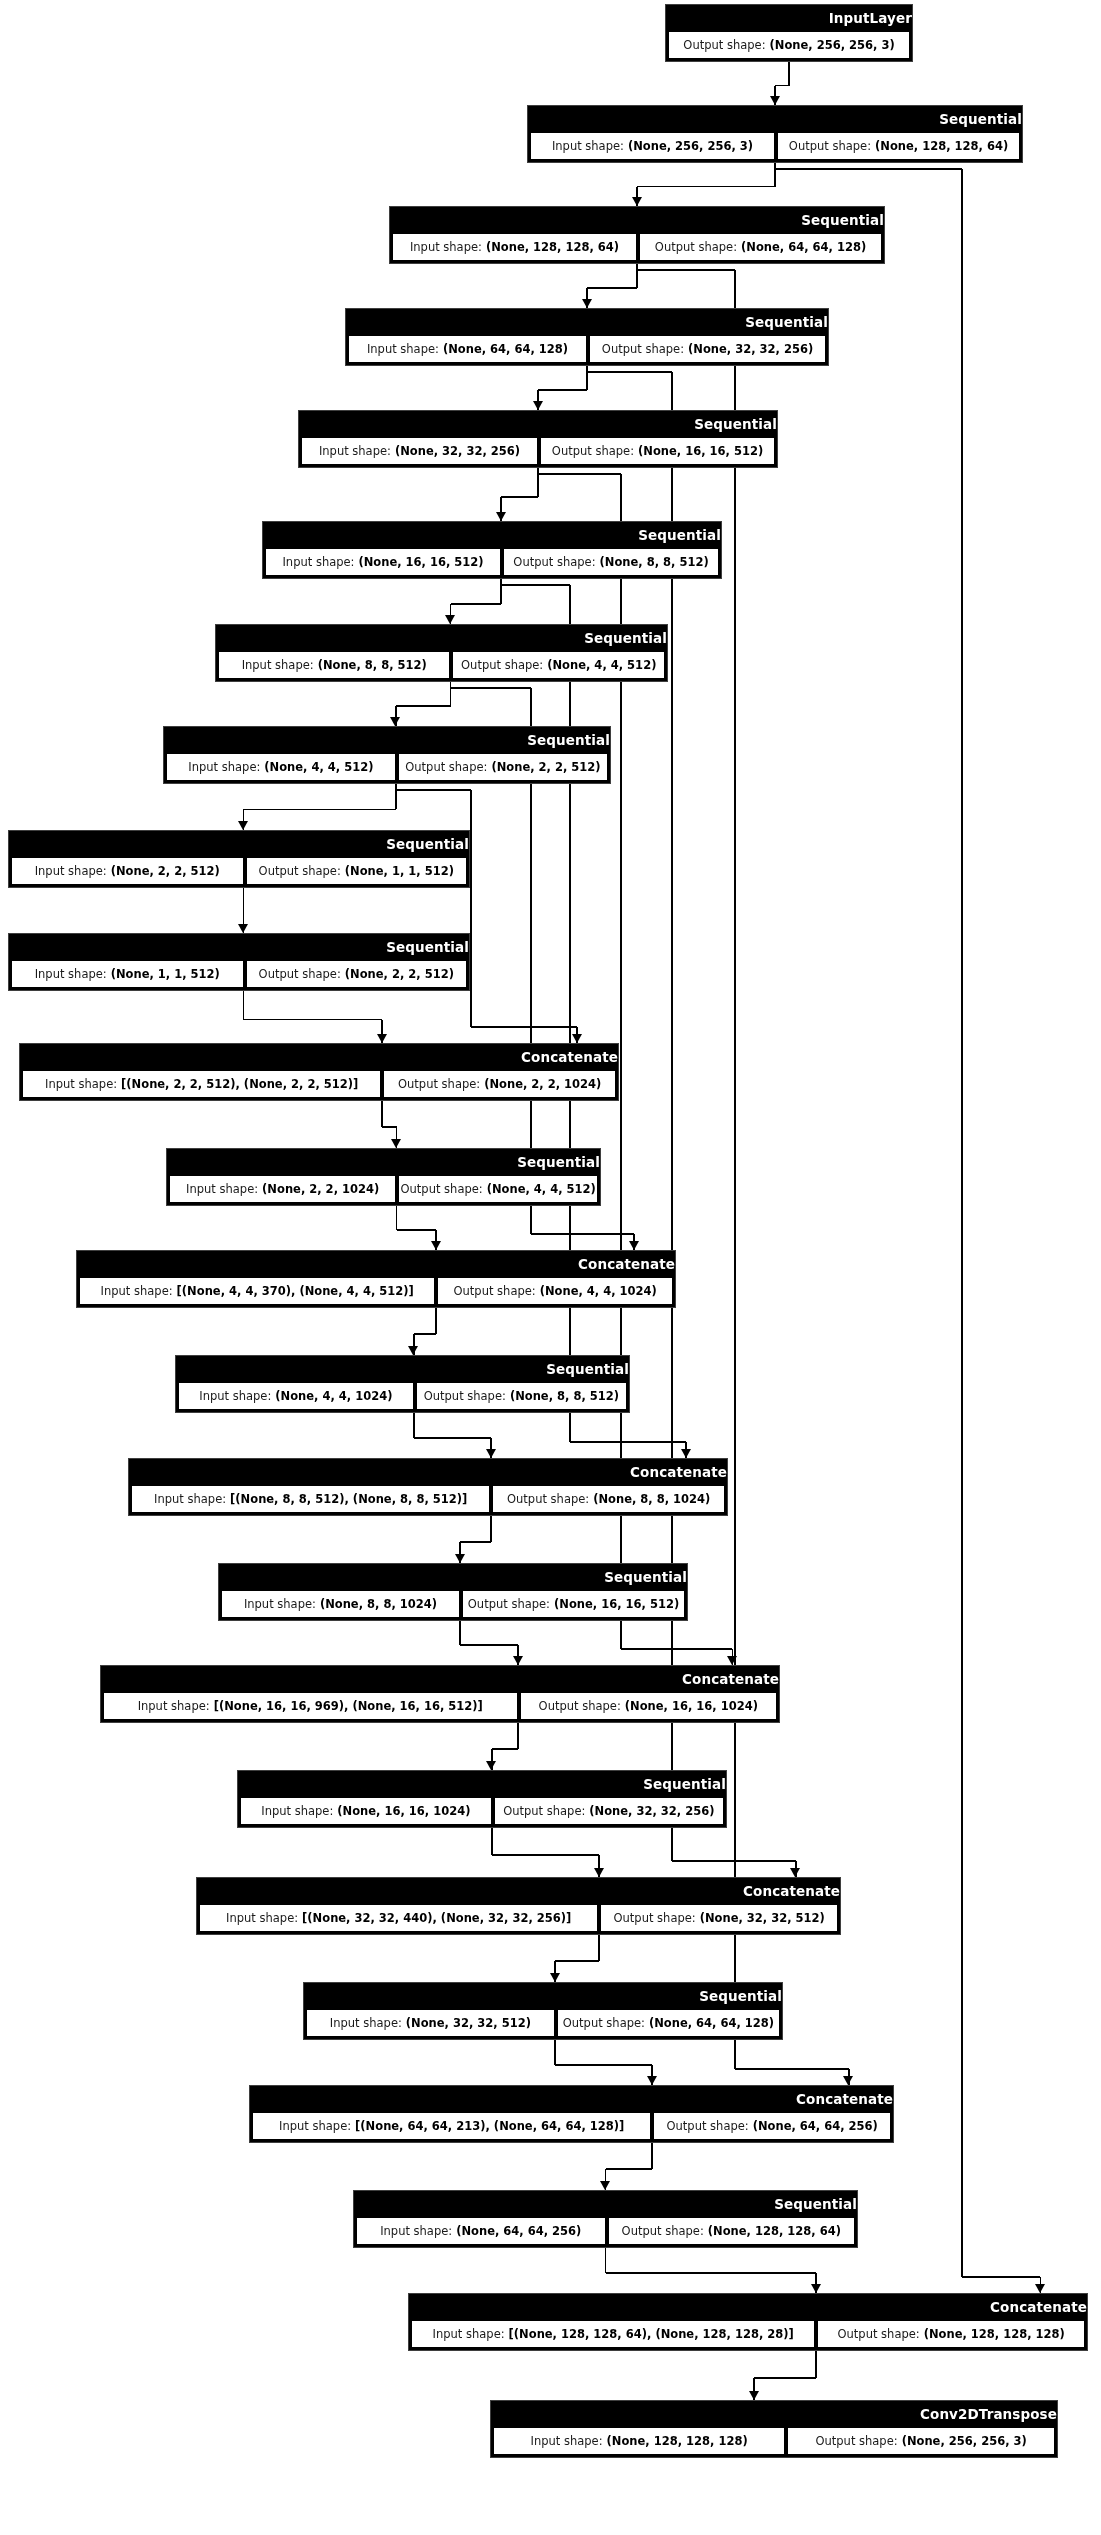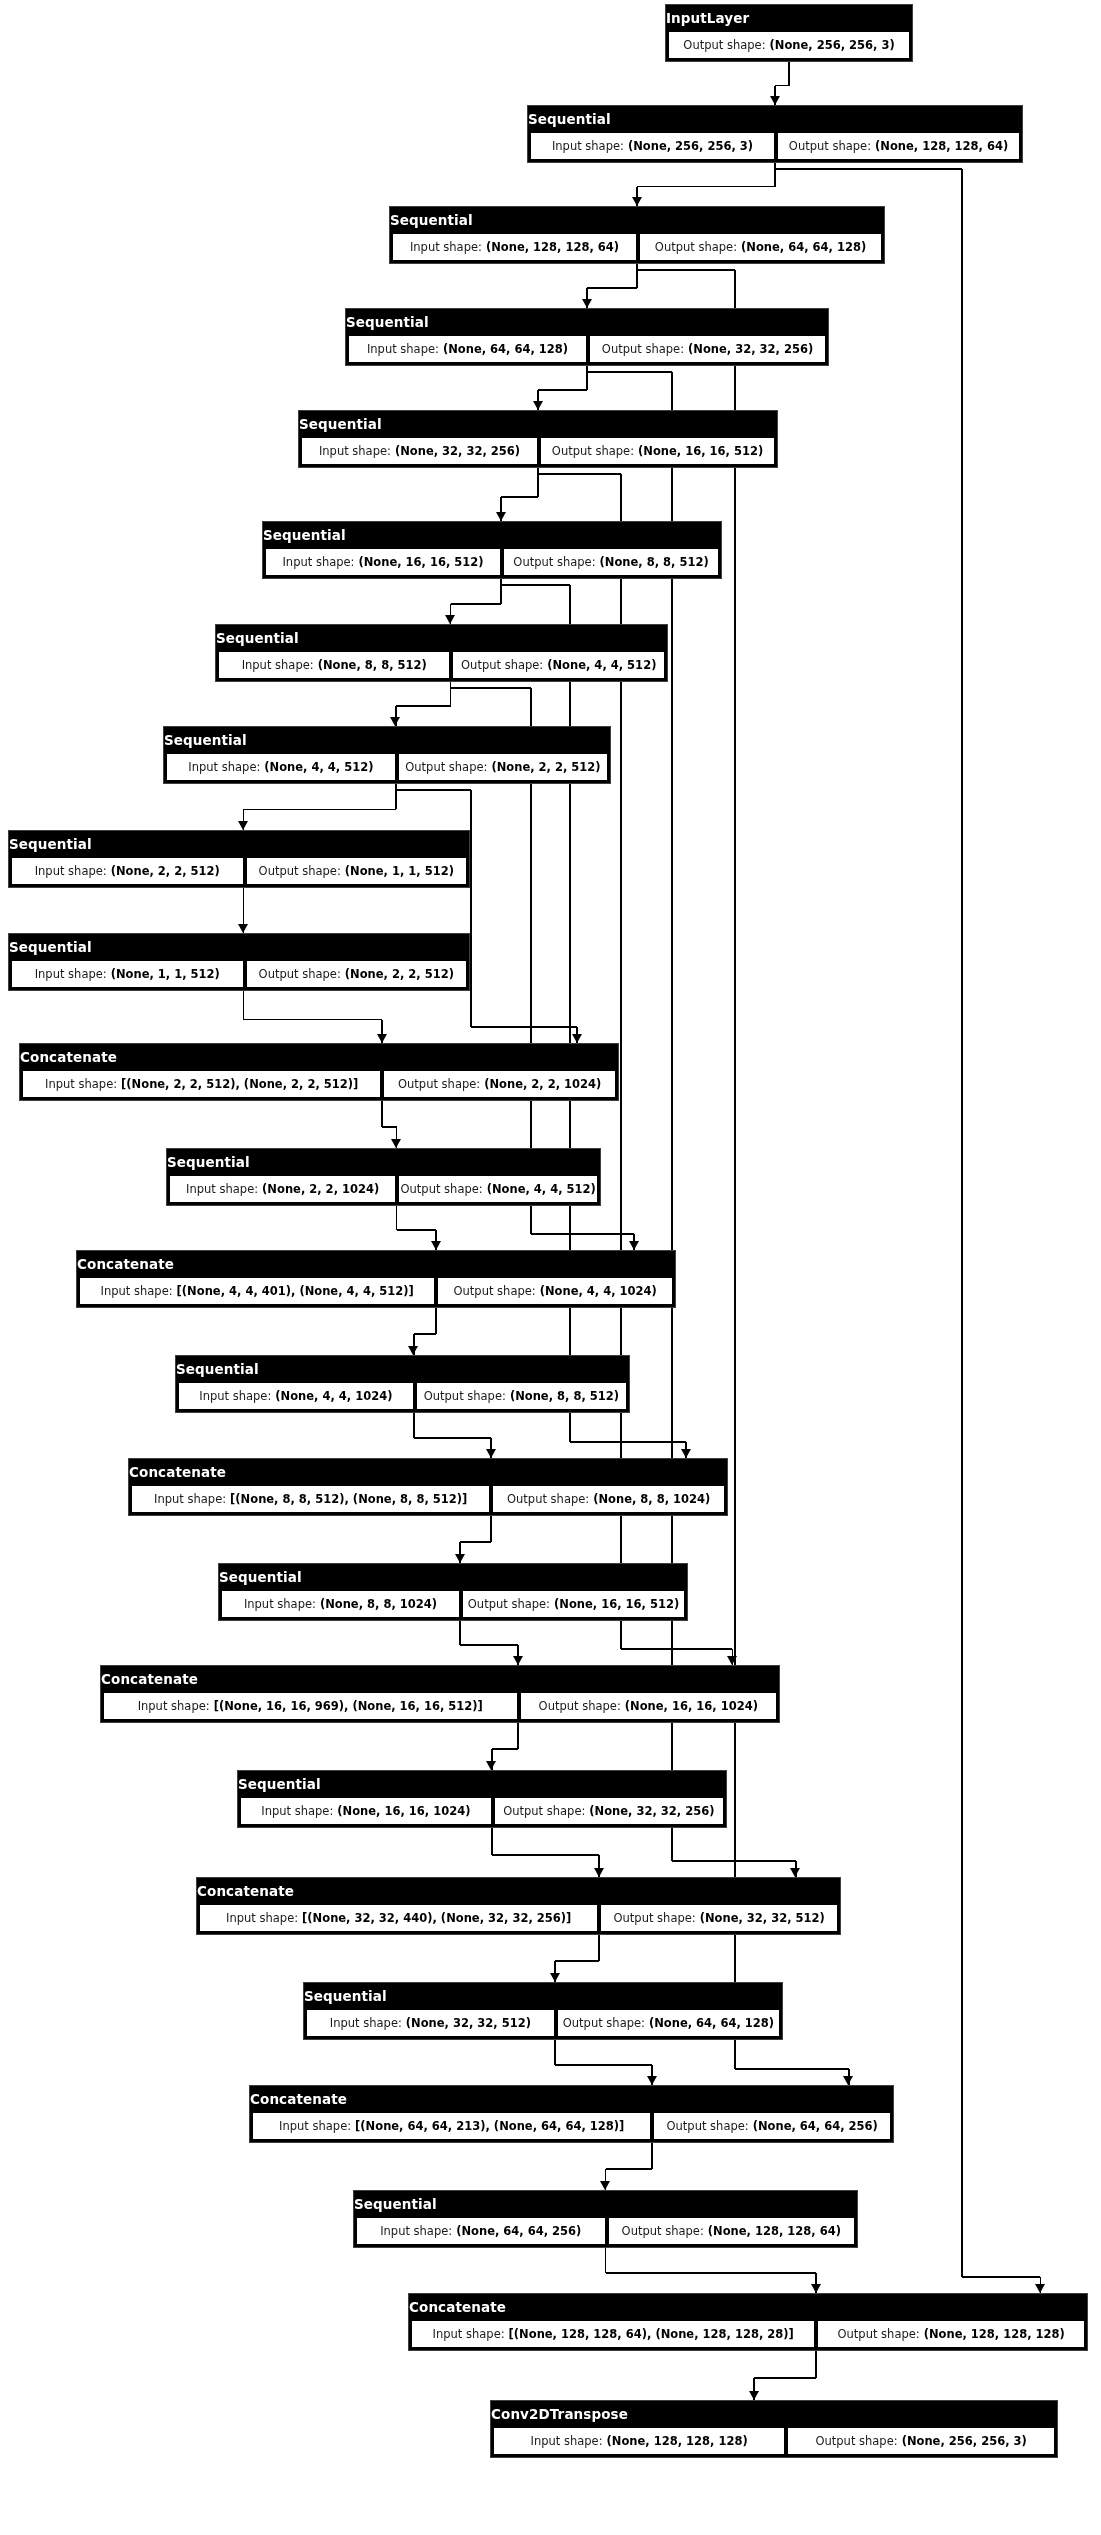--- a/index.html
+++ b/index.html
@@ -16,21 +16,21 @@
     background:#000000;
     border:1px solid #3f3f3f;
     z-index:3;
   }
   .node-title{
     color:#ffffff;
     font-weight:bold;
     font-size:13.5px;
     line-height:26px;
     height:26px;
-    text-align:left;
+    text-align:right;
     letter-spacing:0.1px;
     white-space:nowrap;
     overflow:hidden;
   }
   .node-ports{
     display:flex;
     height:30px;
     box-sizing:border-box;
     padding:0 2px 2px 2px;
     gap:2px;
@@ -358,21 +358,21 @@
           <span class="lbl">Output shape:</span>
           <span class="val">(None, 4, 4, 512)</span>
         </div>
       </div>
     </div>
     <div class="node" style="left: 76px; top: 1250px; width: 600px; height: 58px;">
       <div class="node-title">Concatenate</div>
       <div class="node-ports">
         <div class="port in" style="flex: 0 0 60%;">
           <span class="lbl">Input shape:</span>
-          <span class="val">[(None, 4, 4, 401), (None, 4, 4, 512)]</span>
+          <span class="val">[(None, 4, 4, 370), (None, 4, 4, 512)]</span>
         </div>
         <div class="port out">
           <span class="lbl">Output shape:</span>
           <span class="val">(None, 4, 4, 1024)</span>
         </div>
       </div>
     </div>
     <div class="node" style="left: 175px; top: 1355px; width: 455px; height: 58px;">
       <div class="node-title">Sequential</div>
       <div class="node-ports">

